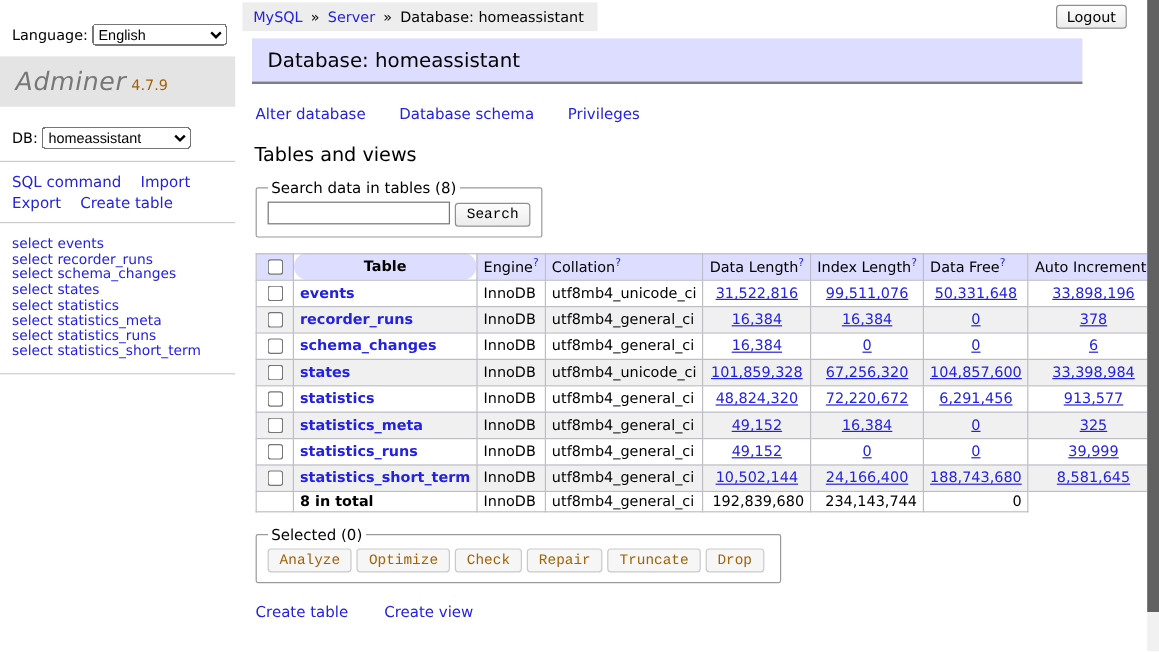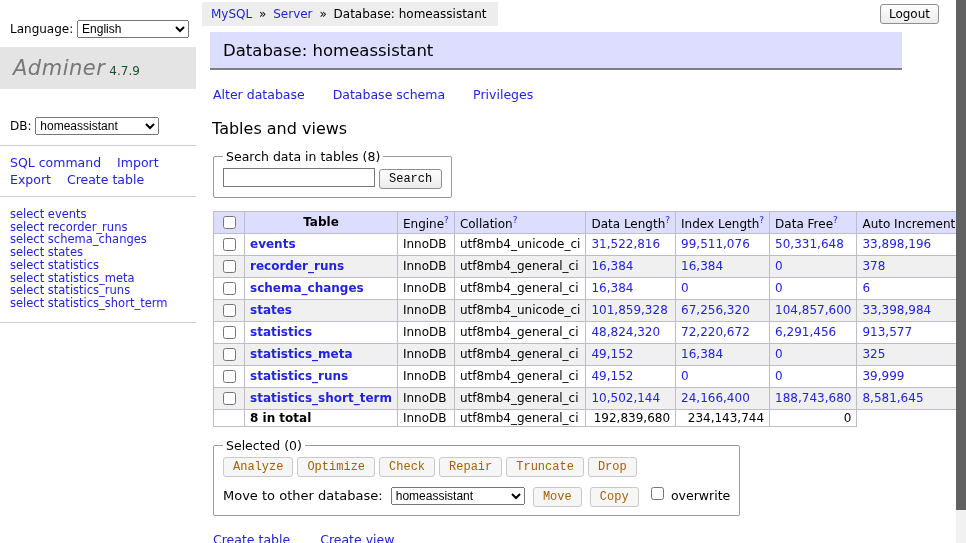--- a/index.html
+++ b/index.html
@@ -10,22 +10,22 @@
     font-family:"DejaVu Sans","Liberation Sans",sans-serif; font-size:13px;
   }
   a { color:#2323dd; text-decoration:none; cursor:pointer; }
 
   
   #sidebar { position:absolute; left:0; top:0; width:196px; }
   .lang-row { padding:20px 0 2px 10px; font-size:12px; white-space:nowrap; }
   .lang-row select { width:112px; font-size:12px; }
   .logo-block { background:#e4e4e4; margin-top:7px; padding:9px 0 9px 13px; }
   .logo-name { font-style:italic; font-size:21px; color:#777; letter-spacing:0.5px; }
-  .logo-version { font-size:12px; color:#14532d; margin-left:4px; }
-  .db-row { padding:28px 0 4px 10px; font-size:12px; white-space:nowrap; }
+  .logo-version { font-size:12px; color:#a16207; margin-left:4px; }
+  .db-row { padding:17px 0 4px 10px; font-size:12px; white-space:nowrap; }
   .db-row select { width:124px; font-size:12px; }
   .side-hr { border:none; border-top:1px solid #ccc; margin:6px 0; }
   .side-actions { padding:2px 0 2px 10px; font-size:12.5px; line-height:17px; }
   .side-actions a { margin-right:16px; }
   .table-links { padding:5px 0 6px 10px; font-size:11.5px; line-height:12.7px; }
   .table-links a { display:block; white-space:nowrap; }
 
   
   #breadcrumb {
     position:absolute; left:202px; top:2px; background:#ededed;
@@ -69,24 +69,24 @@
 
   
   table.data {
     border-collapse:collapse; margin:13px 0 0 3px; font-size:12px;
   }
   table.data th, table.data td {
     border:1px solid #bdbdc6; padding:1px 5px; height:17px;
     white-space:nowrap; vertical-align:middle;
   }
   table.data thead th { background:#ddf; font-weight:normal; text-align:left; }
-  table.data thead th.col-table { font-weight:bold; text-align:center; }
+  table.data thead th.col-table { font-weight:bold; text-align:center;border-radius:11px; }
   table.data sup a { font-size:9px; }
   td.num { text-align:right; }
-  td.num a { display:block; text-align:left; }
+  td.num a { display:block; text-align:center;text-decoration:underline; }
   td.tname a { font-weight:bold; }
   tbody tr:nth-child(even) td { background:#f0f0f0; }
   tr.total td { background:#fff; font-size:12px; }
   tr.total td.tlabel { font-weight:bold; }
   td.chk, th.chk { text-align:center; width:22px; }
 
   .move-row { margin-top:7px; white-space:nowrap; font-size:13px; }
   .move-row select { width:134px; font-size:12px; margin:0 4px; }
   .move-row button { margin-right:4px; }
   .move-row label { font-size:12.5px; }
@@ -346,30 +346,20 @@
           <td class="num">192,839,680</td>
           <td class="num">234,143,744</td>
           <td class="num">0</td>
         </tr>
       </tbody>
   </table>
 
   <fieldset>
     <legend>Selected (0)</legend>
     <div id="selected-buttons"><button class="ui" disabled="" style="margin-right: 4px;">Analyze</button><button class="ui" disabled="" style="margin-right: 4px;">Optimize</button><button class="ui" disabled="" style="margin-right: 4px;">Check</button><button class="ui" disabled="" style="margin-right: 4px;">Repair</button><button class="ui" disabled="" style="margin-right: 4px;">Truncate</button><button class="ui" disabled="" style="margin-right: 4px;">Drop</button></div>
-    <div class="move-row">
-      <span>Move to other database:</span>
-      <select>
-        <option>homeassistant</option>
-      </select>
-      <button class="ui" disabled="">Move</button>
-      <button class="ui" disabled="">Copy</button>
-      <input type="checkbox" style="">
-      <label>overwrite</label>
-    </div>
   </fieldset>
 
   <div class="bottom-links">
     <a>Create table</a>
     <a>Create view</a>
   </div>
 
   
 
   

